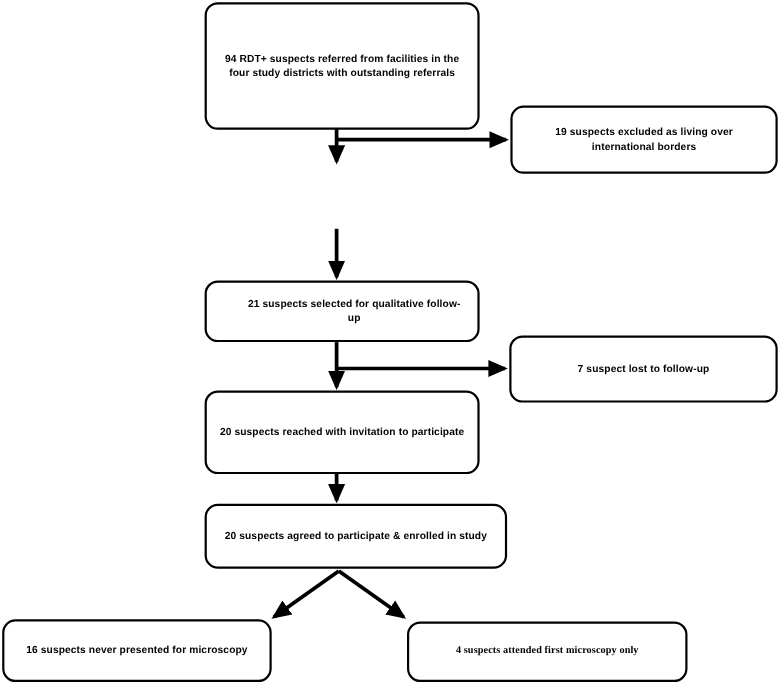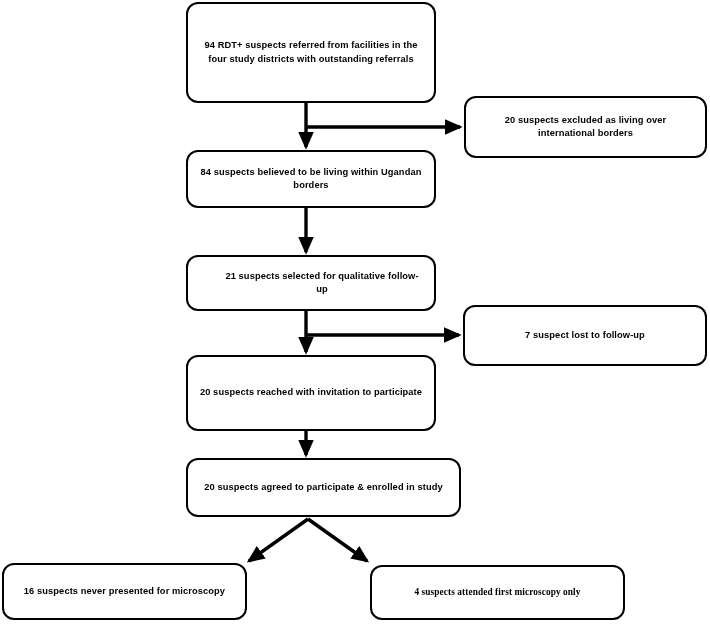--- a/index.html
+++ b/index.html
@@ -66,31 +66,28 @@
 
     <line x1="306" y1="335" x2="459" y2="335" stroke="#000000" stroke-width="3.4" marker-end="url(#arrowhead)"></line>
 
     <line x1="306" y1="415" x2="306" y2="455" stroke="#000000" stroke-width="3.4" marker-end="url(#arrowhead)"></line>
 
     <line x1="308" y1="519" x2="249" y2="561" stroke="#000000" stroke-width="3.4" marker-end="url(#arrowhead)"></line>
 
     <line x1="308" y1="519" x2="367" y2="561" stroke="#000000" stroke-width="3.4" marker-end="url(#arrowhead)"></line>
   </svg>
 
-  <div class="node" style="left:186px; top:2px; width:250px; height:101px;">
+  <div class="node" style="left:186px; top:2px; width:250px; height:116px;">
     <span class="node-label">94 RDT+ suspects referred from facilities in the four study districts with outstanding referrals</span>
   </div>
 
   <div class="node" style="left:464px; top:96px; width:243px; height:62px;">
-    <span class="node-label">20 suspects excluded as living over international borders</span>
+    <span class="node-label">19 suspects excluded as living over international borders</span>
   </div>
 
-  <div class="node" style="left:186px; top:150px; width:250px; height:58px;">
-    <span class="node-label">84 suspects believed to be living within Ugandan borders</span>
-  </div>
 
   <div class="node" style="left:186px; top:255px; width:250px; height:56px;padding-left:32px;">
     <span class="node-label">21 suspects selected for qualitative follow-up</span>
   </div>
 
   <div class="node" style="left:463px; top:305px; width:244px; height:61px;">
     <span class="node-label">7 suspect lost to follow-up</span>
   </div>
 
   <div class="node" style="left:186px; top:355px; width:250px; height:76px;">

